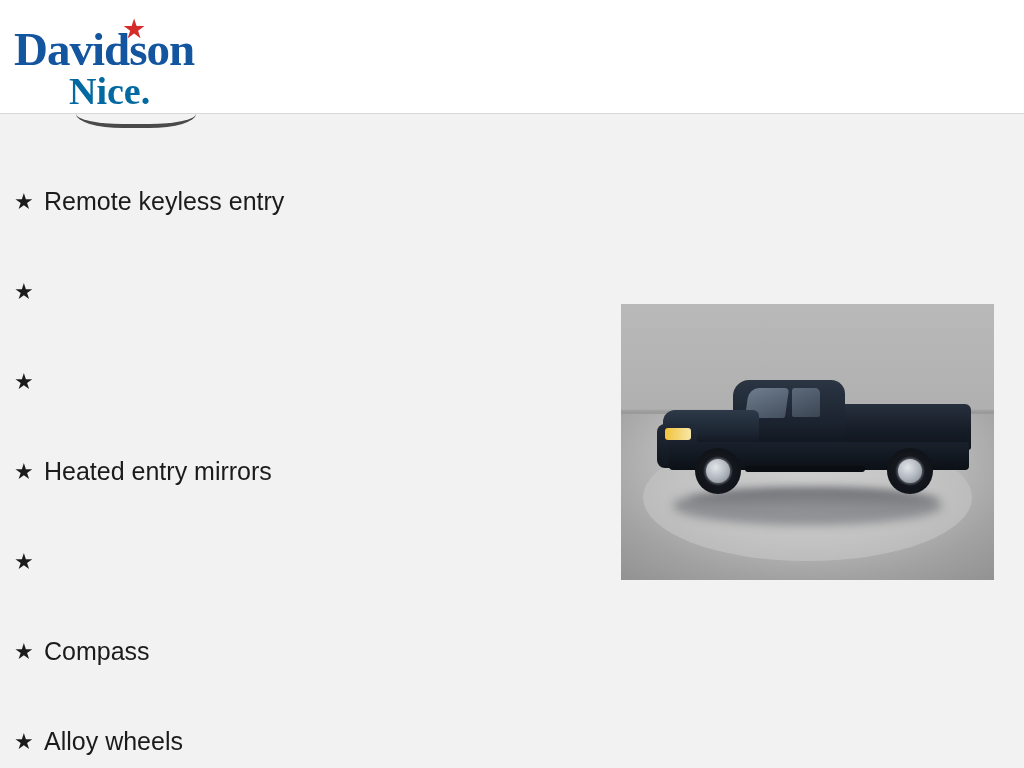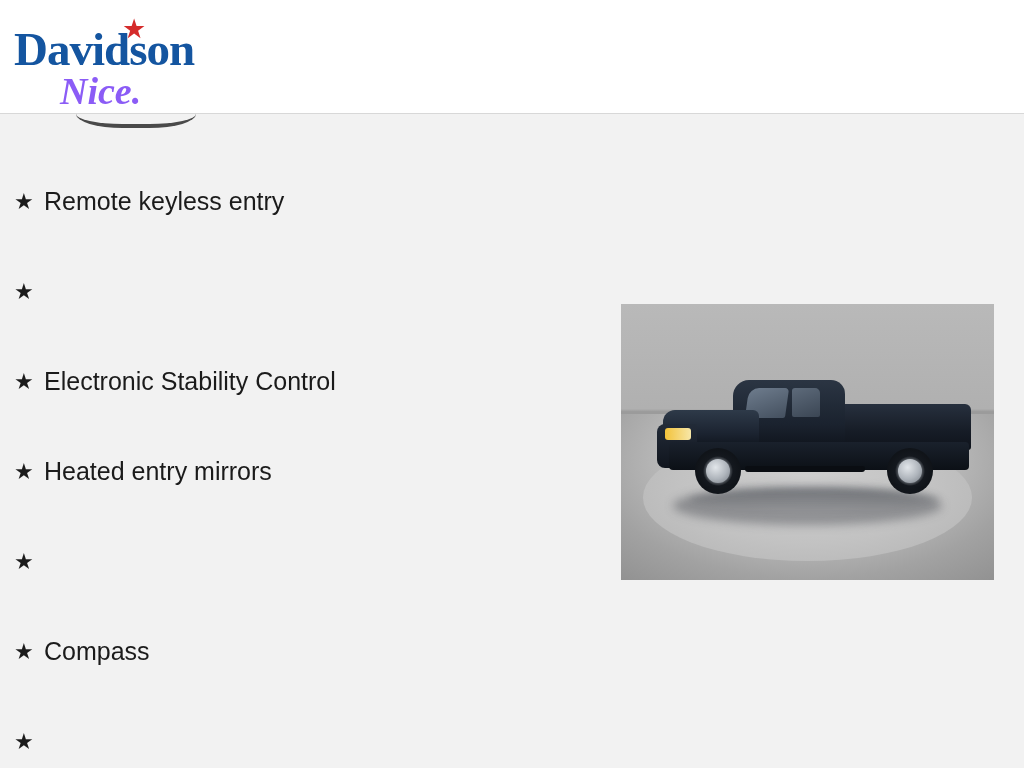--- a/index.html
+++ b/index.html
@@ -45,27 +45,26 @@
   .logo-star {
     position: absolute;
     left: 108px;
     top: 2px;
     color: #d52b2b;
     font-size: 27px;
     line-height: 1;
   }
   .logo-nice {
     position: absolute;
-    left: 46px;
+    left: 55px;
     top: 58px;
     font-family: "Liberation Serif", serif;
-    font-style: italic;
     font-weight: bold;
     font-size: 38px;
-    color: #8b5cf6;
+    color: #0369a1;
     line-height: 1;
   }
   .logo-swoosh {
     position: absolute;
     left: 62px;
     top: 100px;
     width: 120px;
     height: 14px;
     border-bottom: 4px solid #4a4a4a;
     border-radius: 0 0 60px 60px / 0 0 18px 18px;
@@ -238,35 +237,35 @@
   <ul class="highlights">
     <li class="hl-item">
       <span class="hl-bullet">★</span>
       <span class="hl-text">Remote keyless entry</span>
     </li>
     <li class="hl-item">
       <span class="hl-bullet">★</span>
     </li>
     <li class="hl-item">
       <span class="hl-bullet">★</span>
-      <span class="hl-text">Electronic Stability Control</span>
     </li>
     <li class="hl-item">
       <span class="hl-bullet">★</span>
       <span class="hl-text">Heated entry mirrors</span>
     </li>
     <li class="hl-item">
       <span class="hl-bullet">★</span>
     </li>
     <li class="hl-item">
       <span class="hl-bullet">★</span>
       <span class="hl-text">Compass</span>
     </li>
     <li class="hl-item">
       <span class="hl-bullet">★</span>
+      <span class="hl-text">Alloy wheels</span>
     </li>
   </ul>
 
   <div class="vehicle-photo">
     <div class="vp-bg"></div>
     <div class="vp-floor"></div>
     <div class="vp-disc"></div>
     <div class="vp-shadow"></div>
     <div class="truck">
       <div class="t-bed"></div>

